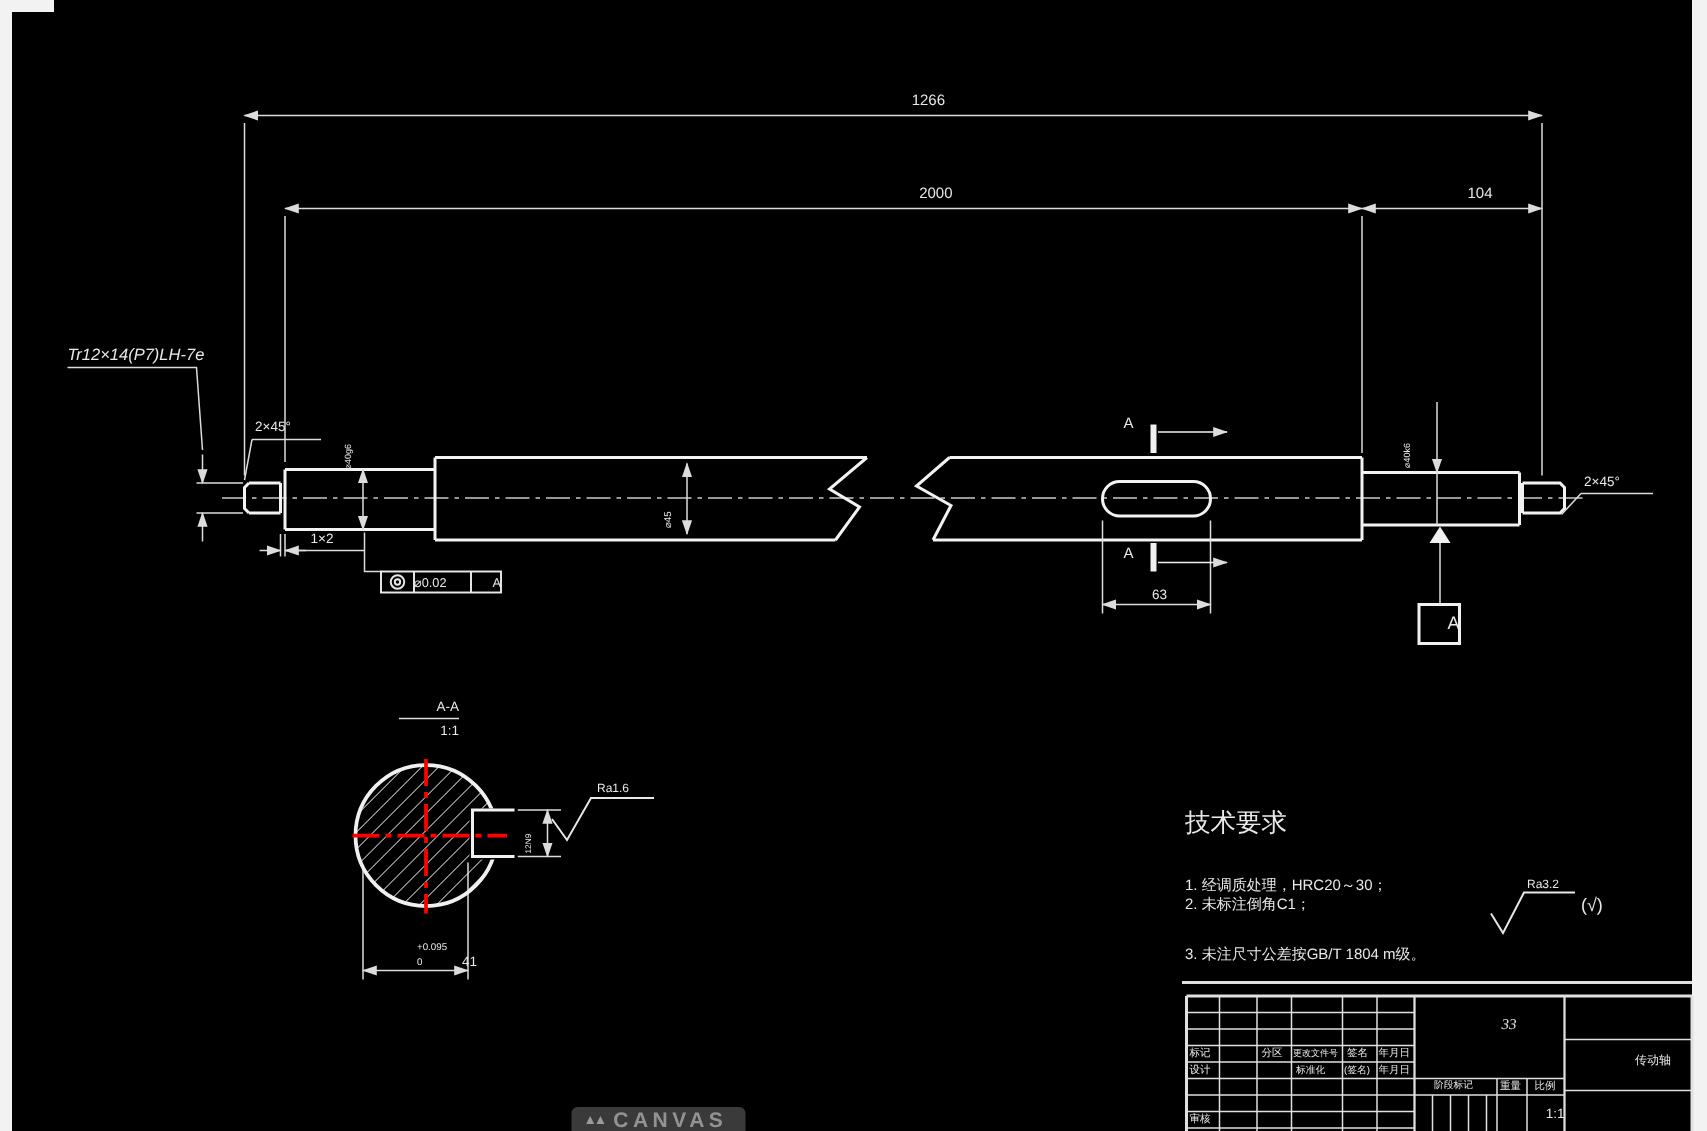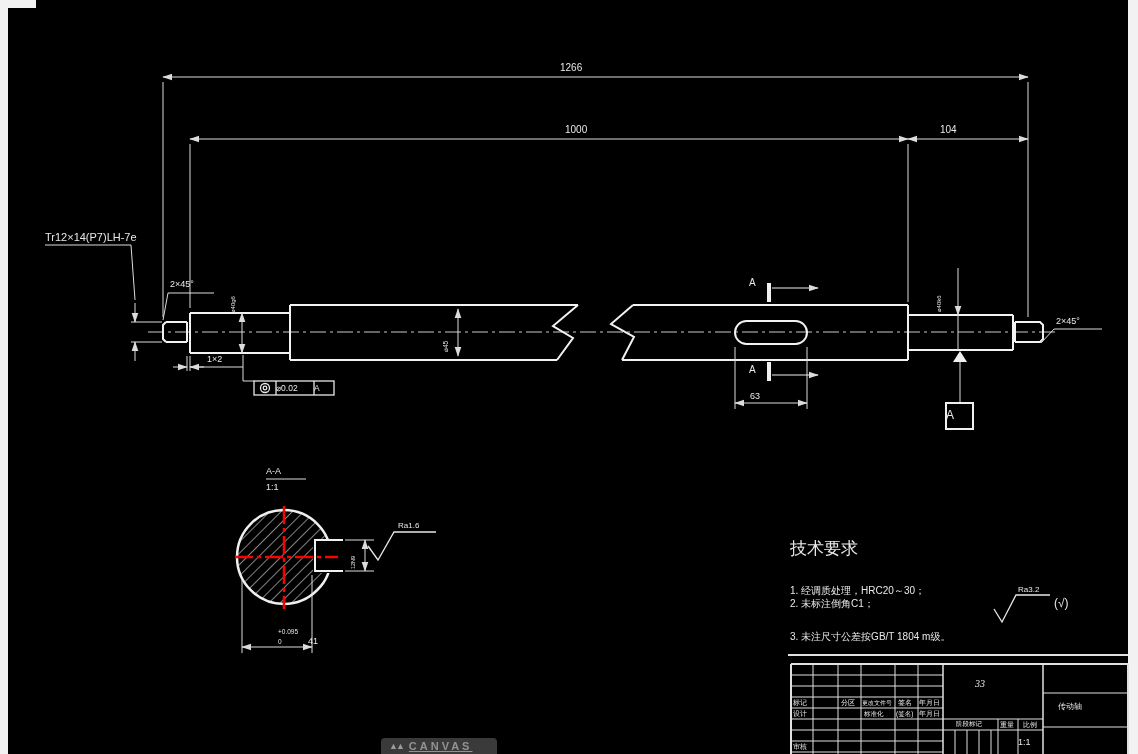--- a/index.html
+++ b/index.html
@@ -1,26 +1,26 @@
 <!DOCTYPE html>
 <html><head>
 <meta charset="utf-8">
 <style>
   html,body{margin:0;padding:0;background:#000;}
   #canvas{position:relative;width:1138px;height:754px;background:#000;overflow:hidden;
           font-family:"Liberation Sans",sans-serif;color:#e8e8e8;}
   .t{position:absolute;white-space:nowrap;color:#e8e8e8;line-height:1;}
-  .c{text-align:left;}
+  .c{text-align:right;}
   .rot{transform:rotate(-90deg);transform-origin:left top;}
   svg{position:absolute;left:0;top:0;}
   .edge{position:absolute;background:#f2f2f2;}
   #watermark{position:absolute;left:381px;top:738px;width:116px;height:16px;background:#3a3a3a;
              border-radius:4px 4px 0 0;display:flex;align-items:center;gap:6px;padding-left:8px;box-sizing:border-box;}
   #watermark .logo{color:#9a9a9a;font-size:9px;letter-spacing:-2px;}
-  #watermark .wtext{color:#939393;font-size:11px;font-weight:bold;letter-spacing:3px;text-decoration:underline;}
+  #watermark .wtext{color:#939393;font-size:14px;font-weight:bold;letter-spacing:3px;}
 </style>
 </head>
 <body>
 
 <div id="canvas">
 
   <div class="edge" style="left:0;top:0;width:8px;height:754px;"></div>
   <div class="edge" style="left:1128px;top:0;width:10px;height:754px;"></div>
   <div class="edge" style="left:8px;top:0;width:28px;height:8px;"></div>
 
@@ -134,23 +134,23 @@
       <path d="M943,664 L943,754" stroke-width="1.5"></path>
       <path d="M943,719 L1043,719 M943,730 L1043,730"></path>
       <path d="M998,719 L998,754 M1018,719 L1018,754"></path>
       <path d="M955,730 L955,754 M967,730 L967,754 M979,730 L979,754 M991,730 L991,754"></path>
       <path d="M1043,664 L1043,754" stroke-width="1.5"></path>
       <path d="M1043,693 L1128,693 M1043,727 L1128,727"></path>
     </g>
   </svg>
 
   <span class="t c" style="left:560px;top:63px;width:70px;font-size:10px;">1266</span>
-  <span class="t c" style="left:565px;top:125px;width:70px;font-size:10px;">1000</span>
+  <span class="t c" style="left:565px;top:125px;width:70px;font-size:10px;">2000</span>
   <span class="t c" style="left:940px;top:125px;width:55px;font-size:10px;">104</span>
-  <span class="t" style="left:45px;top:232px;font-size:11px;">Tr12×14(P7)LH-7e</span>
+  <span class="t" style="left:45px;top:232px;font-size:11px;font-style:italic;">Tr12×14(P7)LH-7e</span>
   <span class="t" style="left:170px;top:280px;font-size:9px;">2×45°</span>
   <span class="t" style="left:207px;top:355px;font-size:9px;">1×2</span>
   <span class="t rot" style="left:230px;top:313px;font-size:6px;">⌀40g6</span>
   <span class="t rot" style="left:443px;top:352px;font-size:6.5px;">⌀45</span>
   <span class="t rot" style="left:936px;top:312px;font-size:6px;">⌀40k6</span>
   <span class="t c" style="left:750px;top:392px;width:28px;font-size:9px;">63</span>
   <span class="t rot" style="left:351px;top:569px;font-size:5.5px;">12N9</span>
   <span class="t" style="left:1056px;top:317px;font-size:9px;">2×45°</span>
 
   <span class="t" style="left:749px;top:278px;font-size:10px;">A</span>

